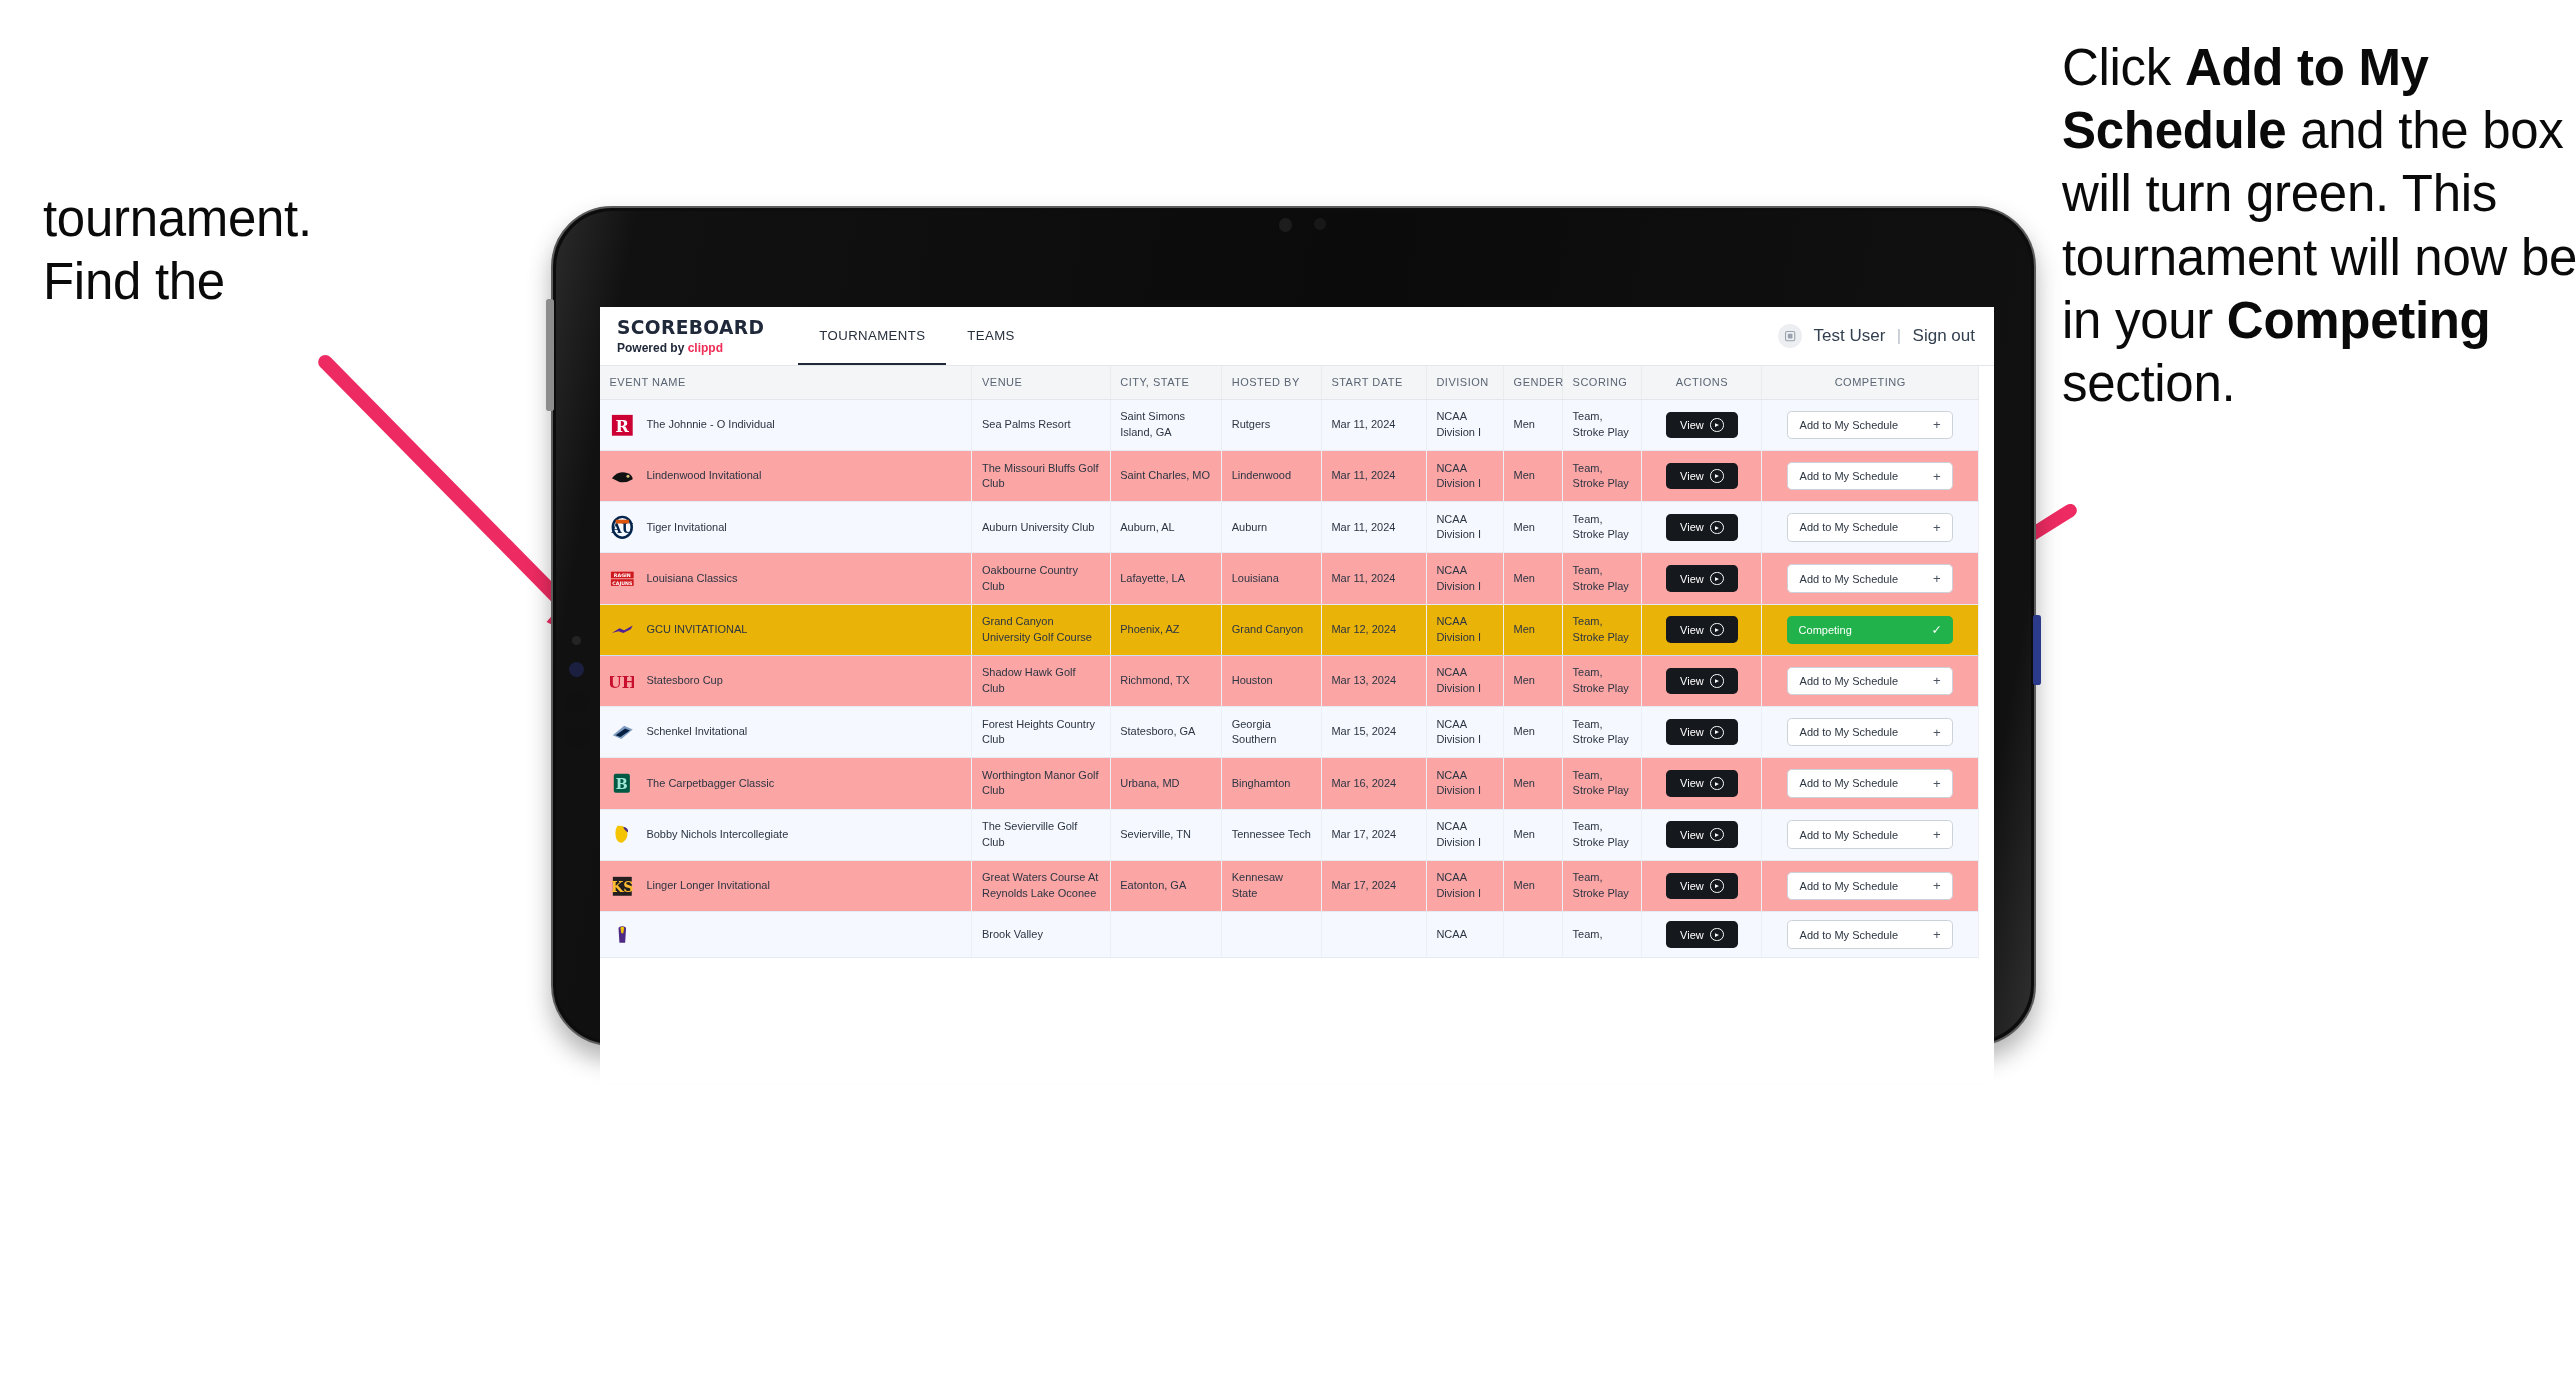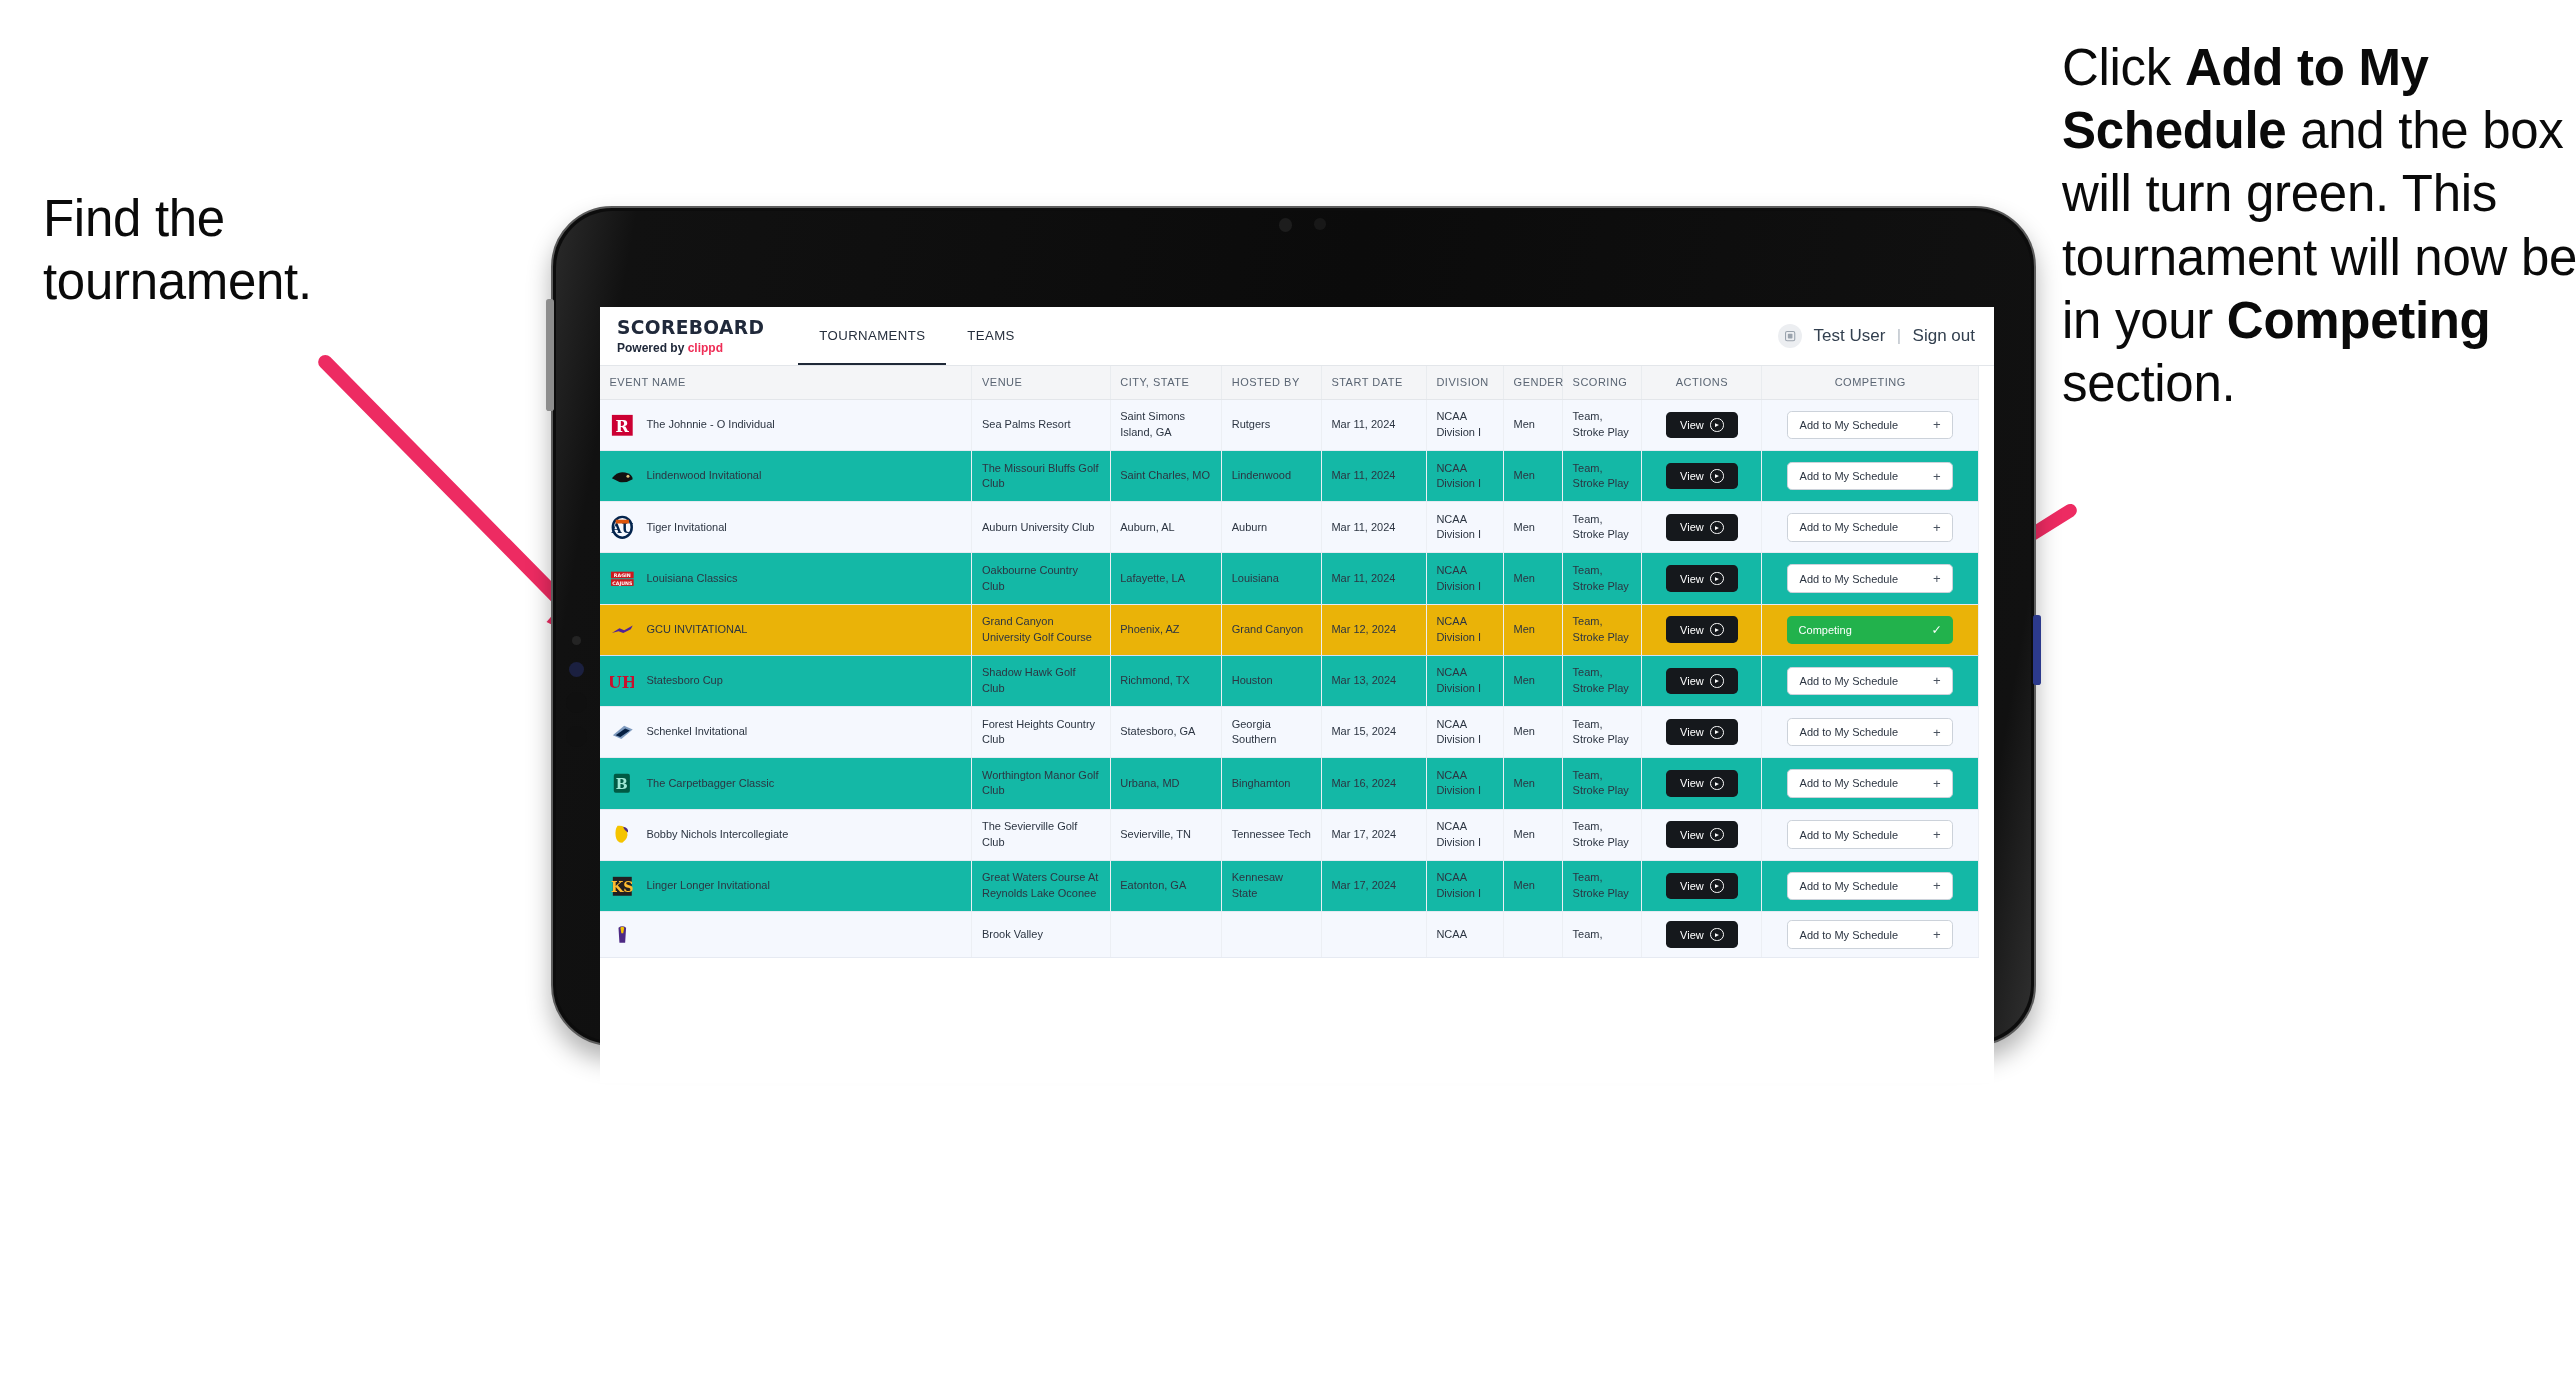--- a/index.html
+++ b/index.html
@@ -144,21 +144,21 @@
     font-size:11px;
     color:#2c3542;
     padding:9.5px 9.5px;
     border-bottom:0.9px solid #e6eaf2;
     border-right:0.9px solid #eceff4;
     vertical-align:middle;
     line-height:1.42;
     box-sizing:border-box;
   }
   tbody tr{background:#f5f8fe;}
-  tbody tr.alt{background:#14b8a6;}
+  tbody tr.alt{background:#fca5a5;}
   tbody tr.selected{background:#eab308;}
   tbody tr.selected td{border-bottom-color:#cfe0f6;}
 
   .evt{display:flex;align-items:center;gap:12.3px;}
   .evt-name{font-size:11px;color:#2c3542;}
   .logo{width:24.6px;height:24.6px;flex:0 0 24.6px;display:block;}
 
   
   td.actions,td.competing{text-align:center;}
   .btn-view{
@@ -205,22 +205,22 @@
   }
   .btn-competing .check{font-size:12.3px;line-height:1;}
 
   
   tr.clipped td{padding-top:8.5px;padding-bottom:8.5px;}
 </style>
 </head>
 <body>
 
 <div id="callout-left" class="callout">
+  <div>tournament.</div>
   <div>Find the</div>
-  <div>tournament.</div>
 </div>
 
 <div id="callout-right" class="callout"><span>Click </span><b>Add to My Schedule</b><span> and the box will turn green. This tournament will now be in your </span><b>Competing</b><span> section.</span></div>
 
 <svg id="arrow-left-wrap" class="arrow-svg" viewBox="0 0 350 340">
   <line x1="14" y1="22" x2="288" y2="300" stroke="#ED2B62" stroke-width="15" stroke-linecap="round"></line>
   <polygon points="315,330 248,297 266,276" fill="#ED2B62"></polygon>
 </svg>
 
 <svg id="arrow-right-wrap" class="arrow-svg" viewBox="0 0 280 210">

